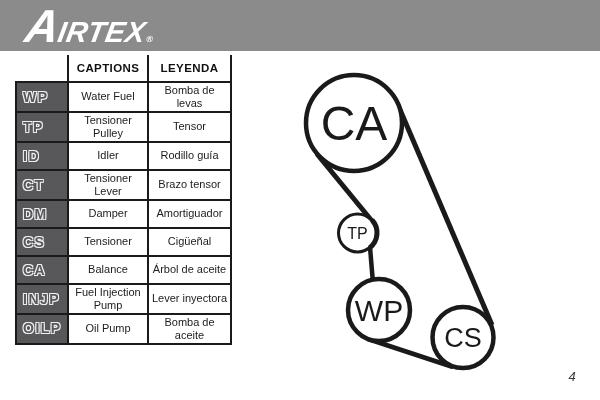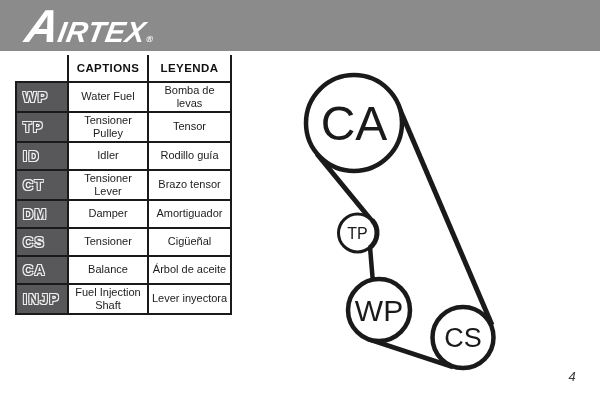--- a/index.html
+++ b/index.html
@@ -125,22 +125,27 @@
           <td>Tensioner</td>
           <td>Cigüeñal</td>
         </tr>
         <tr>
           <td class="abbr">CA</td>
           <td>Balance</td>
           <td>Árbol de aceite</td>
         </tr>
         <tr>
           <td class="abbr">INJP</td>
-          <td>Fuel Injection Shaft</td>
+          <td>Fuel Injection Pump</td>
           <td>Lever inyectora</td>
+        </tr>
+        <tr>
+          <td class="abbr">OILP</td>
+          <td>Oil Pump</td>
+          <td>Bomba de aceite</td>
         </tr>
       </tbody>
   </table>
 </div>
 
 <svg class="diagram" viewBox="0 0 600 400" xmlns="http://www.w3.org/2000/svg">
     <line x1="398" y1="105" x2="492" y2="325" stroke="#1a1a1a" stroke-width="5"></line>
     <line x1="317" y1="154" x2="372" y2="221" stroke="#1a1a1a" stroke-width="5"></line>
     <line x1="370" y1="247" x2="373" y2="283" stroke="#1a1a1a" stroke-width="4.5"></line>
     <line x1="368" y1="339" x2="453" y2="367" stroke="#1a1a1a" stroke-width="5"></line>

